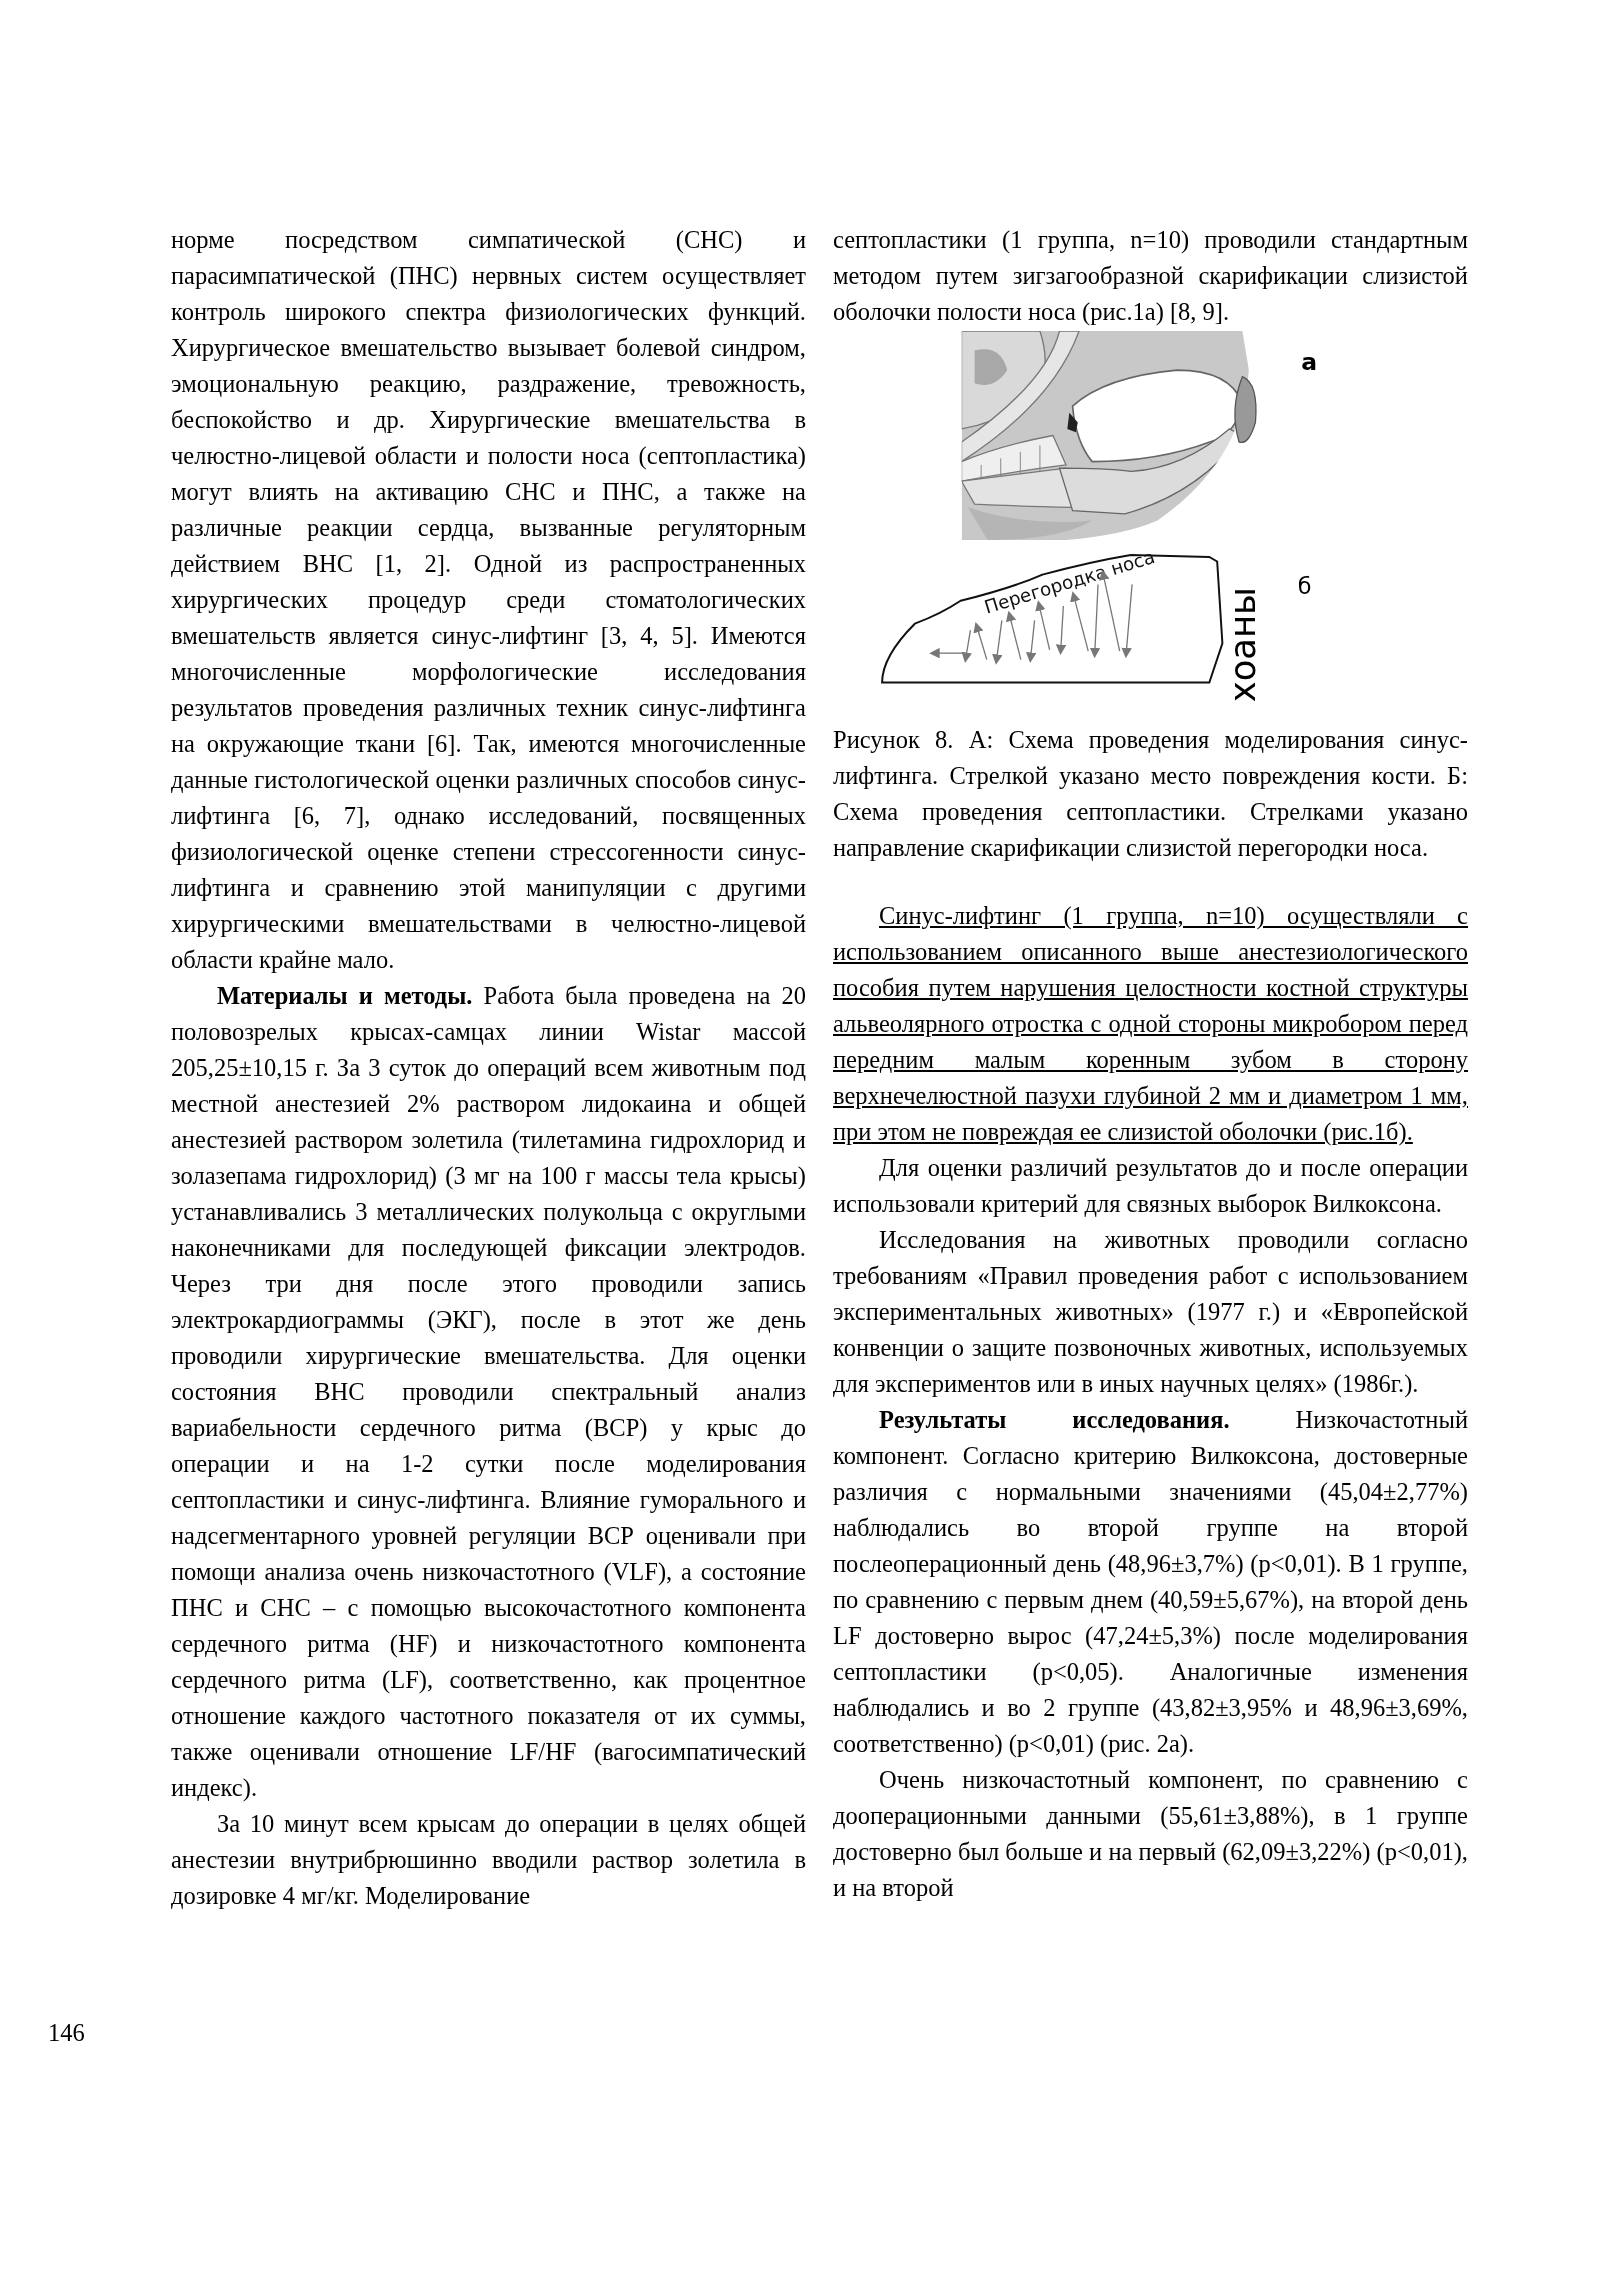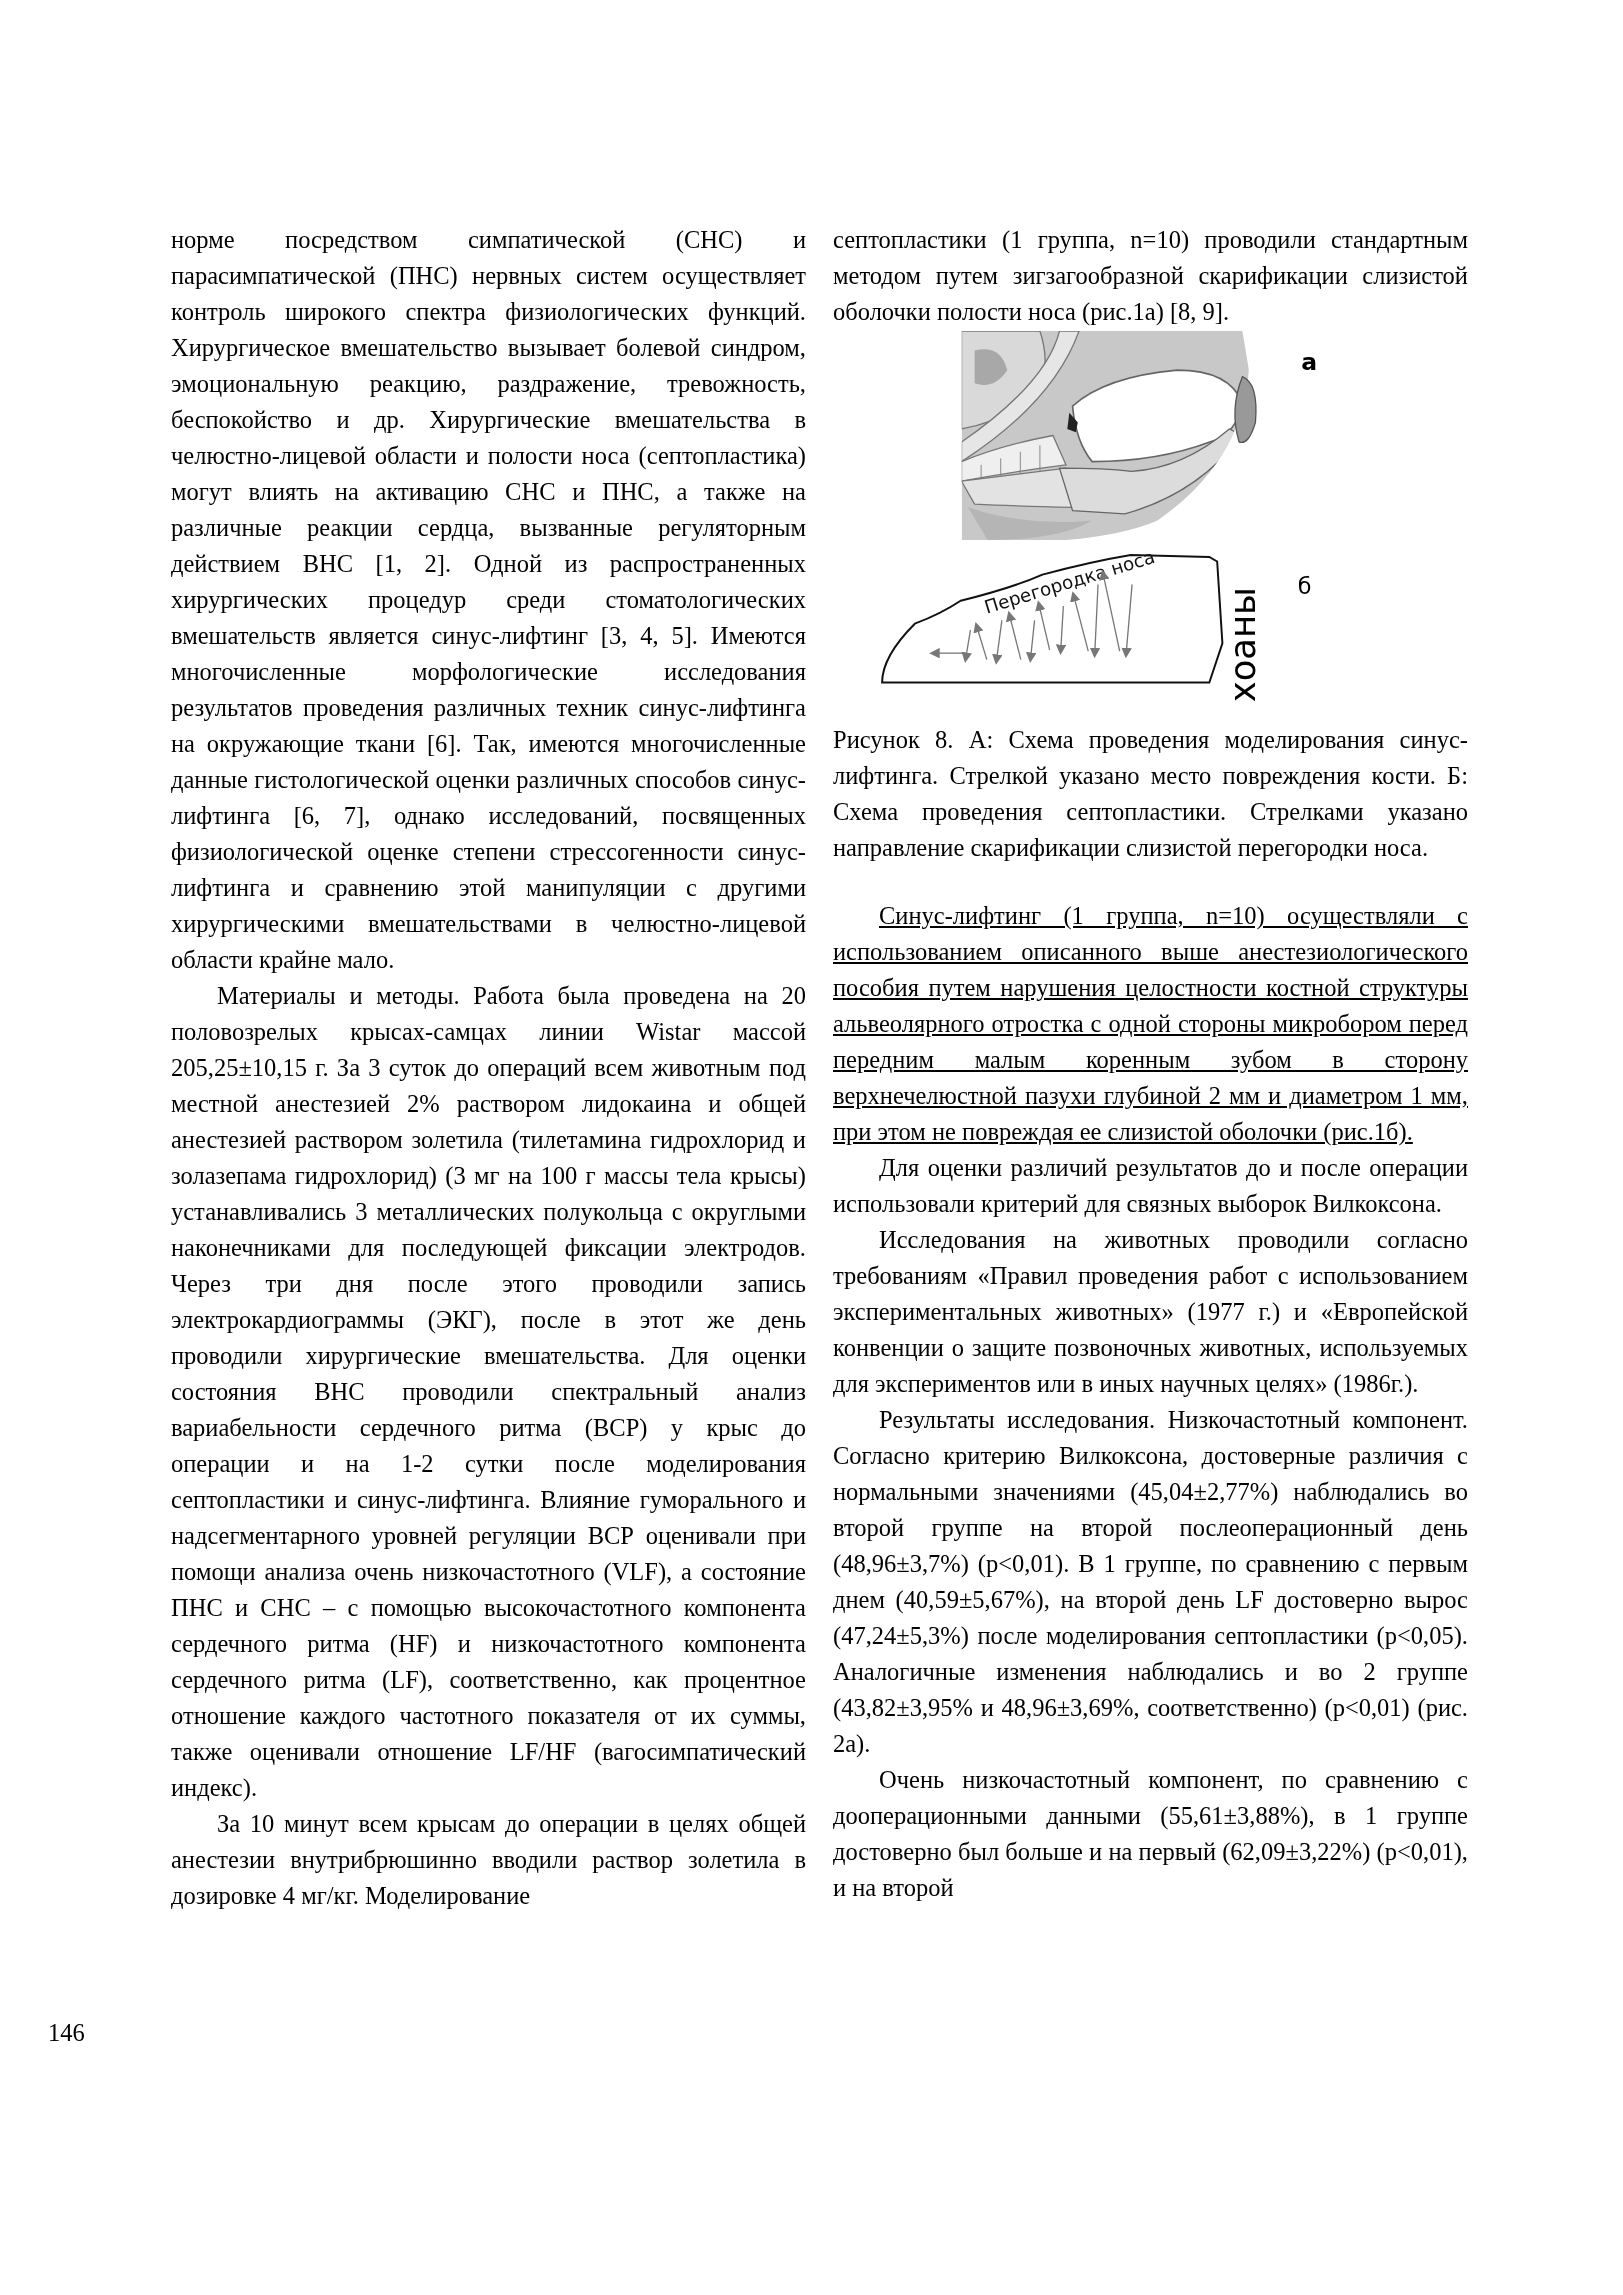--- a/index.html
+++ b/index.html
@@ -4,21 +4,21 @@
 <style>
   html, body { margin: 0; padding: 0; background: #ffffff; }
   body { width: 1623px; height: 2295px; position: relative; overflow: hidden;
          font-family: "Liberation Serif", "DejaVu Serif", serif; color: #000; }
   .col { position: absolute; top: 214px; width: 635px; font-size: 24.5px; line-height: 36px; margin-top: 8px; }
   .col-left { left: 171px; }
   .col-right { left: 833px; }
   .col p { margin: 0; text-align: justify; }
   .col p.ind { text-indent: 46px; }
   .col p.gap-top { margin-top: 32px; text-decoration: underline; }
-  .bold { font-weight: normal; }
+  .bold { font-weight: bold; }
   .fig-a { position: relative; width: 635px; height: 209px; margin-top: 1.3px; }
   .fig-a svg { position: absolute; left: 128px; top: 0; }
   .fig-b { position: relative; width: 635px; height: 177px; margin-top: 5.2px; }
   .fig-b svg { position: absolute; left: 36px; top: 0; }
   .caption { margin-top: 0; }
   .page-number { position: absolute; top: 2019px; left: 0; width: 1623px; text-align: left;
                  font-size: 24.5px; font-family: "Liberation Serif", serif; margin-left: 48px; }
 </style>
 </head>
 <body>

